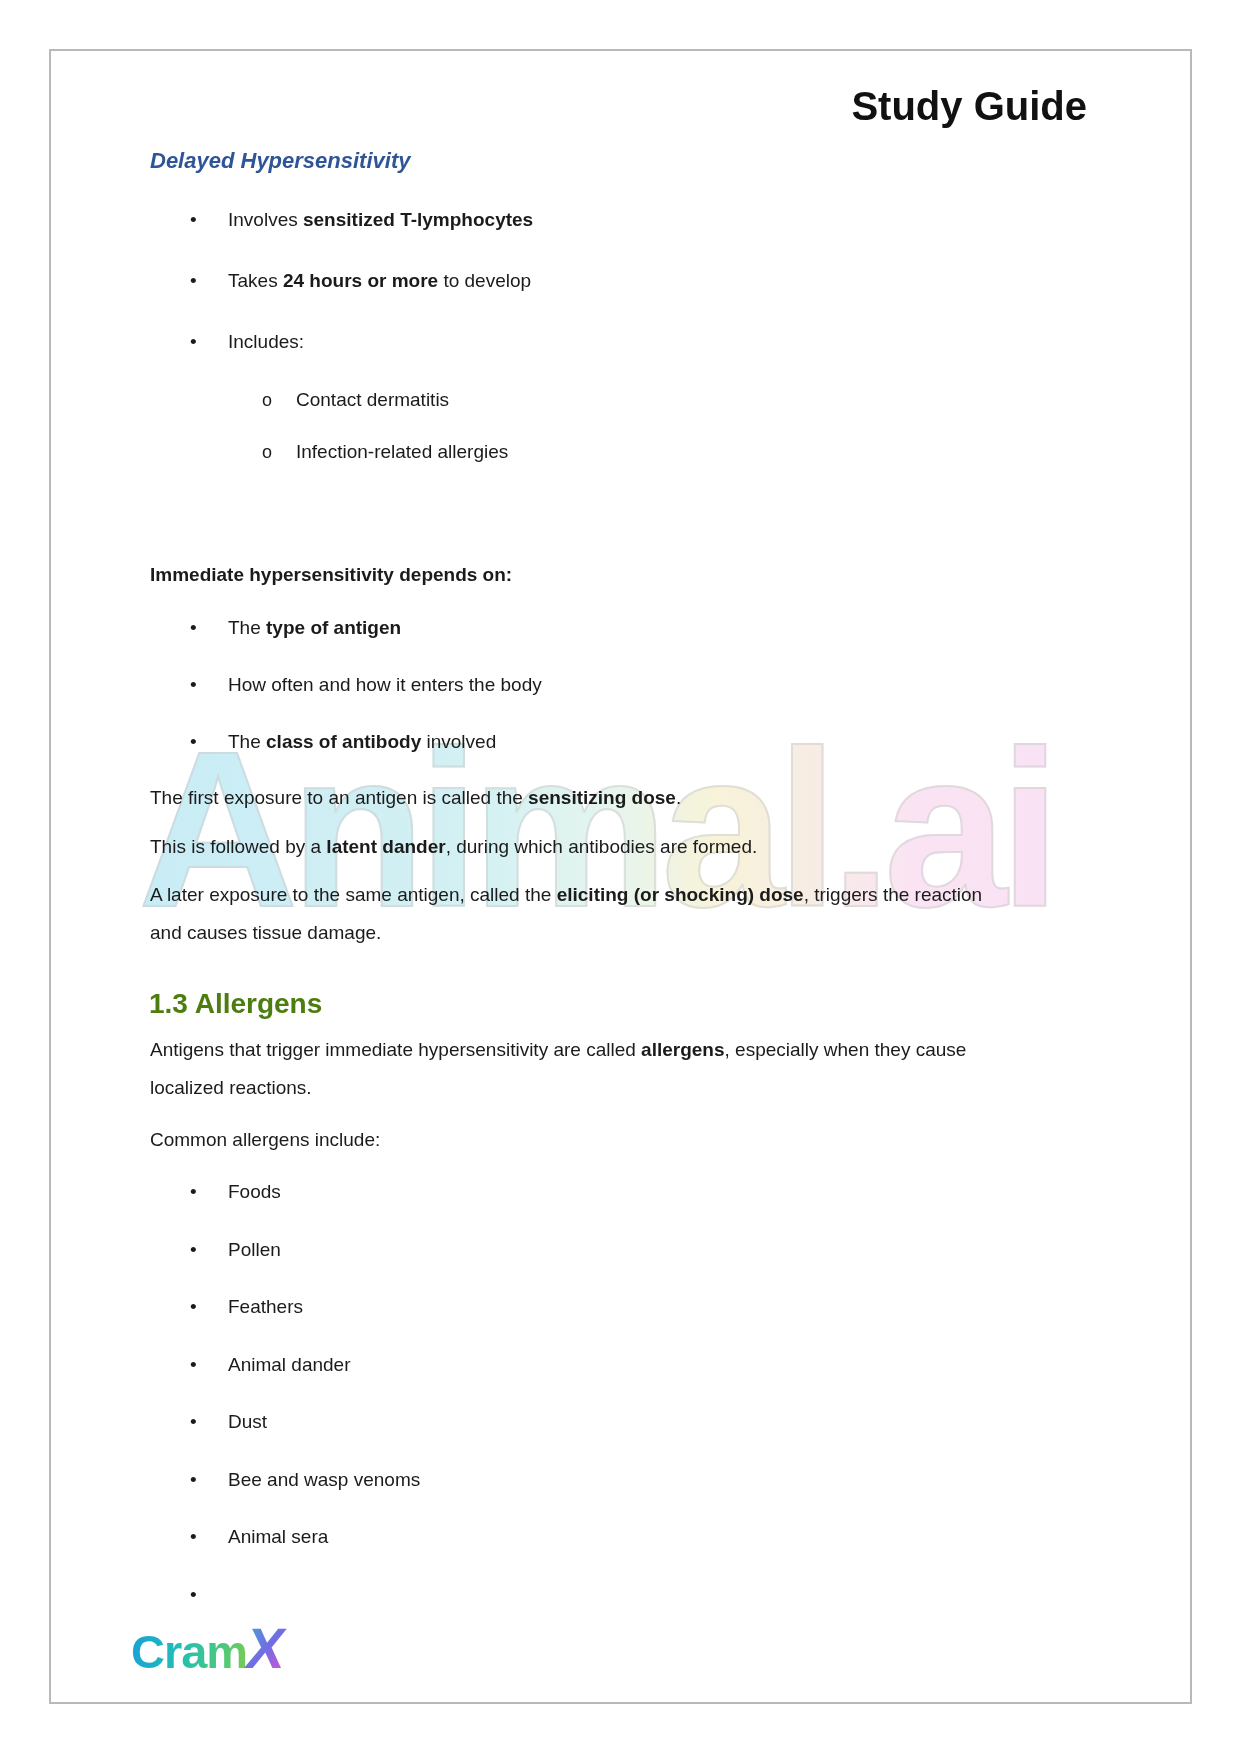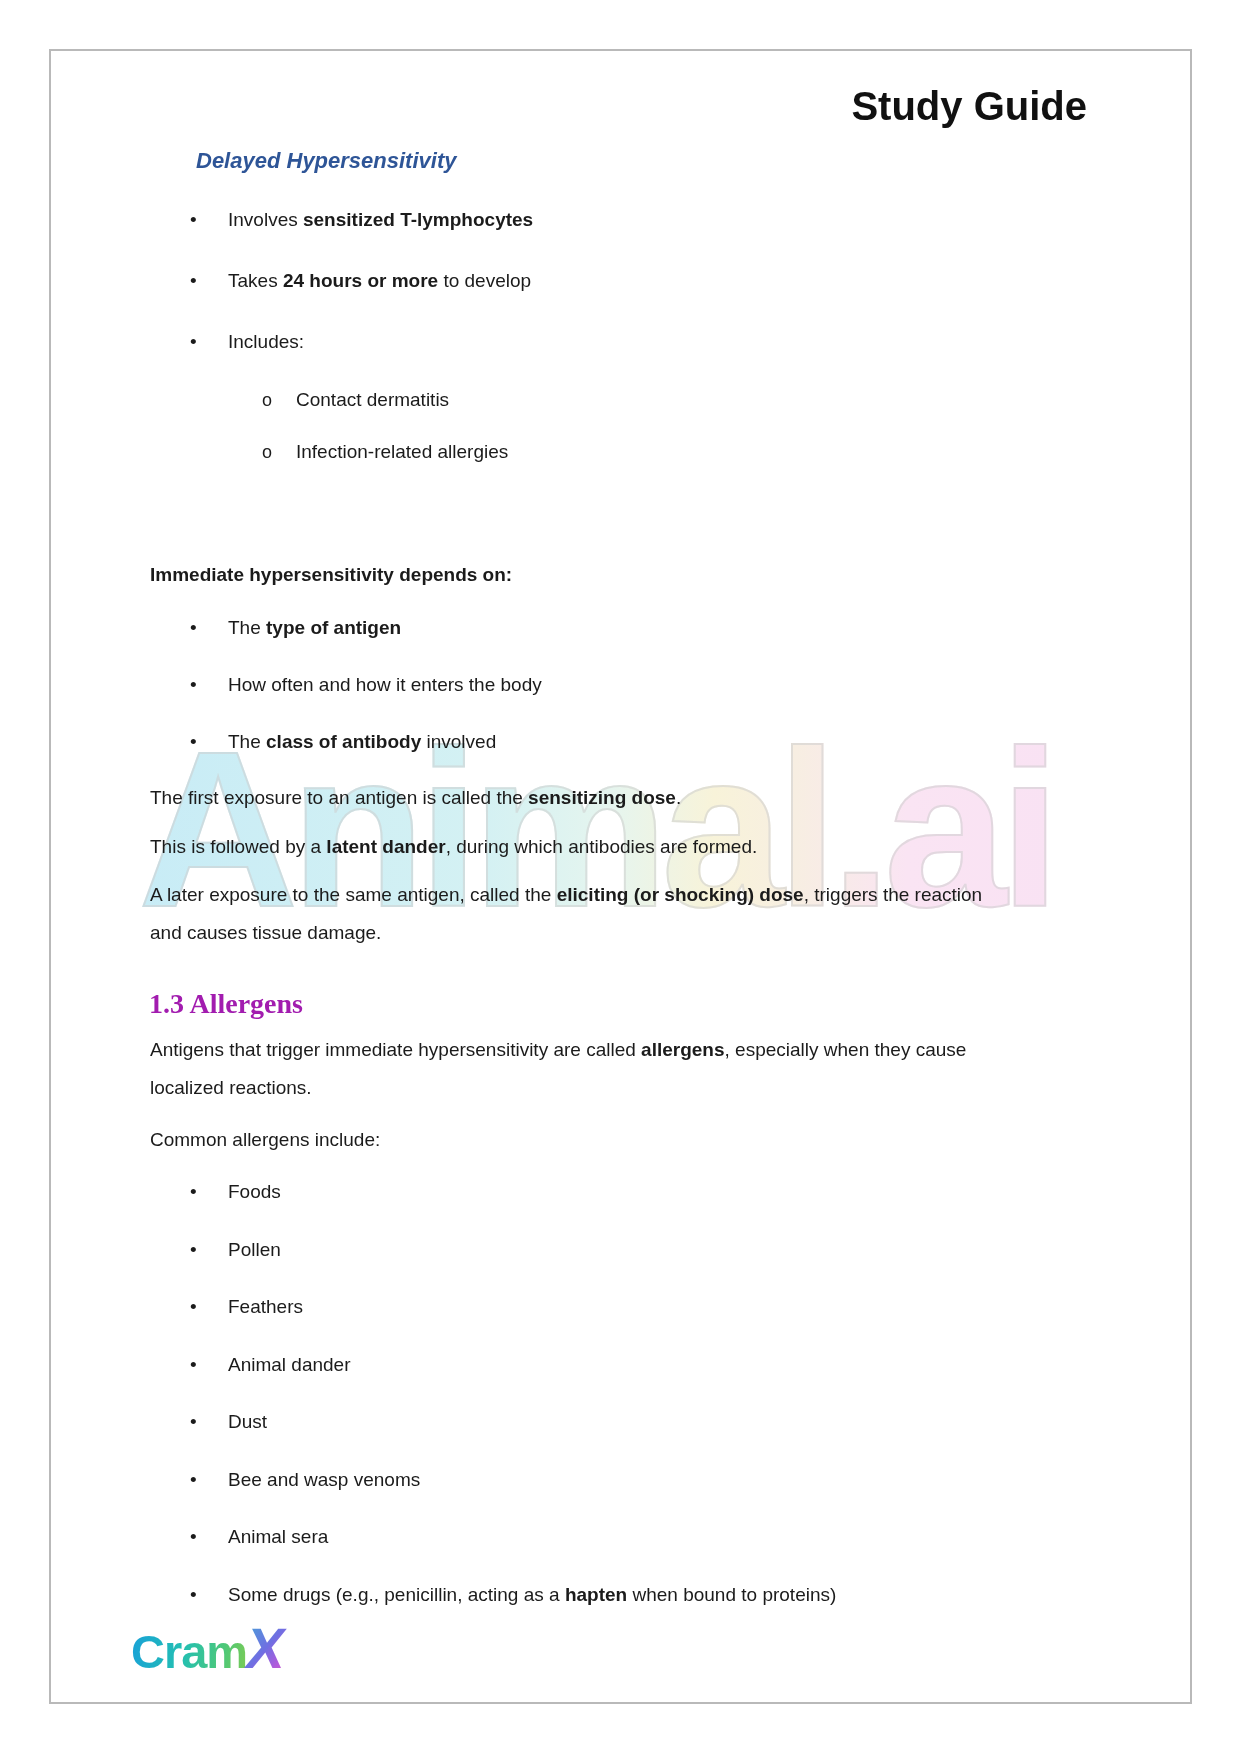--- a/index.html
+++ b/index.html
@@ -16,24 +16,24 @@
       background:linear-gradient(90deg,#c8ecf6 0%,#d4f1f3 38%,#e6f5ee 52%,#f8f3d9 63%,
                  #f7eee2 72%,#fae4f3 84%,#f9e2f3 100%);
       -webkit-background-clip:text;background-clip:text;
       color:transparent;-webkit-text-fill-color:transparent;}
   }
   
   .content{position:absolute;inset:0;z-index:2;}
   .title{position:absolute;left:150px;top:84px;width:937px;text-align:right;
          font-size:40px;font-weight:700;color:#111;}
   .h3{position:absolute;left:150px;font-size:22px;font-weight:700;font-style:italic;
-      color:#2e5597;margin-left:46px;}
+      color:#2e5597;}
   .h3.delayed{top:148px;}
   .h3.immediate{top:503px;}
-  .h2{position:absolute;left:149px;top:988px;font-size:28px;font-weight:700;color:#a21caf;font-family:Liberation Serif, serif;}
+  .h2{position:absolute;left:149px;top:988px;font-size:28px;font-weight:700;color:#4d7c0f;}
   .para{position:absolute;left:150px;width:958px;font-size:19px;line-height:24px;}
   .para .line{height:38px;}
   .p-depends{top:563px;font-weight:bold;}
   .p-first{top:786px;}
   .p-latent{top:835px;}
   .p-later{top:883px;line-height:24px;}
   .p-antigens{top:1038px;}
   .p-common{top:1128px;}
   .bold{font-weight:700;}
   
@@ -156,21 +156,20 @@
       <div class="li">
         <span class="marker">•</span>
         <span class="txt">Bee and wasp venoms</span>
       </div>
       <div class="li">
         <span class="marker">•</span>
         <span class="txt">Animal sera</span>
       </div>
       <div class="li">
         <span class="marker">•</span>
-        <span class="txt"><span>Some drugs (e.g., penicillin, acting as a </span><span class="bold">hapten</span><span> when bound to proteins)</span></span>
       </div>
     </div>
 
     <div class="logo">
       <span class="logo-cram">Cram</span><span class="logo-x">X</span>
     </div>
 
   </div>
 </div>
 

